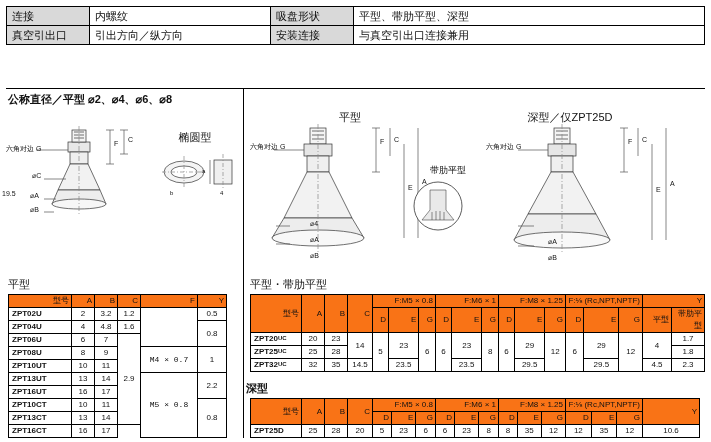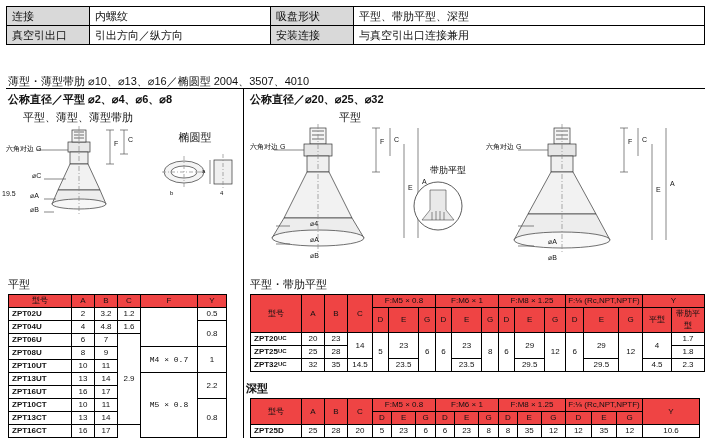--- a/index.html
+++ b/index.html
@@ -94,21 +94,21 @@
     font-size: 8px;
   }
   table.data th, table.data td {
     border: 1px solid #000;
     text-align: center;
     padding: 0 2px;
     height: 12px;
     line-height: 12px;
     background: #fff;
   }
-  table.data th { background: #ef4444; font-weight: normal; }
+  table.data th { background: #f97316; font-weight: normal; text-align: right; }
   table.data td.model { text-align: left; padding-left: 3px; font-weight: bold; }
 
   .nowrap { white-space: nowrap; font-family: Liberation Mono, monospace; }
 
   
   .sub2 { font-size: 6px; line-height:5px; display:inline-block; vertical-align:middle;}
 </style>
 </head>
 <body>
 
@@ -126,30 +126,28 @@
       <tr>
         <td class="hd">真空引出口</td>
         <td class="val">引出方向／纵方向</td>
         <td class="hd2">安装连接</td>
         <td class="val">与真空引出口连接兼用</td>
       </tr>
     </tbody>
       </table>
   </div>
 
-  <div class="sizeline">薄型・薄型带肋 ⌀10、⌀13、⌀16／椭圆型 2004、3507、4010</div>
   <div class="sizeline2">公称直径／平型 ⌀2、⌀4、⌀6、⌀8</div>
-  <div class="sizeline3">公称直径／⌀20、⌀25、⌀32</div>
 
   <div class="hline-top"></div>
   <div class="vline"></div>
 
-  <div class="cap" style="left:8px; top:110px; width:140px;">平型、薄型、薄型带肋</div>
   <div class="cap" style="left:160px; top:130px; width:70px;">椭圆型</div>
   <div class="cap" style="left:300px; top:110px; width:100px;">平型</div>
+  <div class="cap" style="left:490px; top:110px; width:160px;">深型／仅ZPT25D</div>
   <div class="cap" style="left:418px; top:164px; width:60px; font-size:9px;">带肋平型</div>
 
   <div class="draw" style="left:6px; top:124px; width:150px; height:145px;">
     <svg width="150" height="145" viewBox="0 0 150 145">
       <g stroke="#333" fill="none" stroke-width="0.7">
 
         <rect x="62" y="18" width="22" height="10" fill="#e8e8e8"></rect>
         <rect x="64" y="28" width="18" height="12" fill="#efefef"></rect>
 
         <rect x="66" y="6" width="14" height="12" fill="#f4f4f4"></rect>

